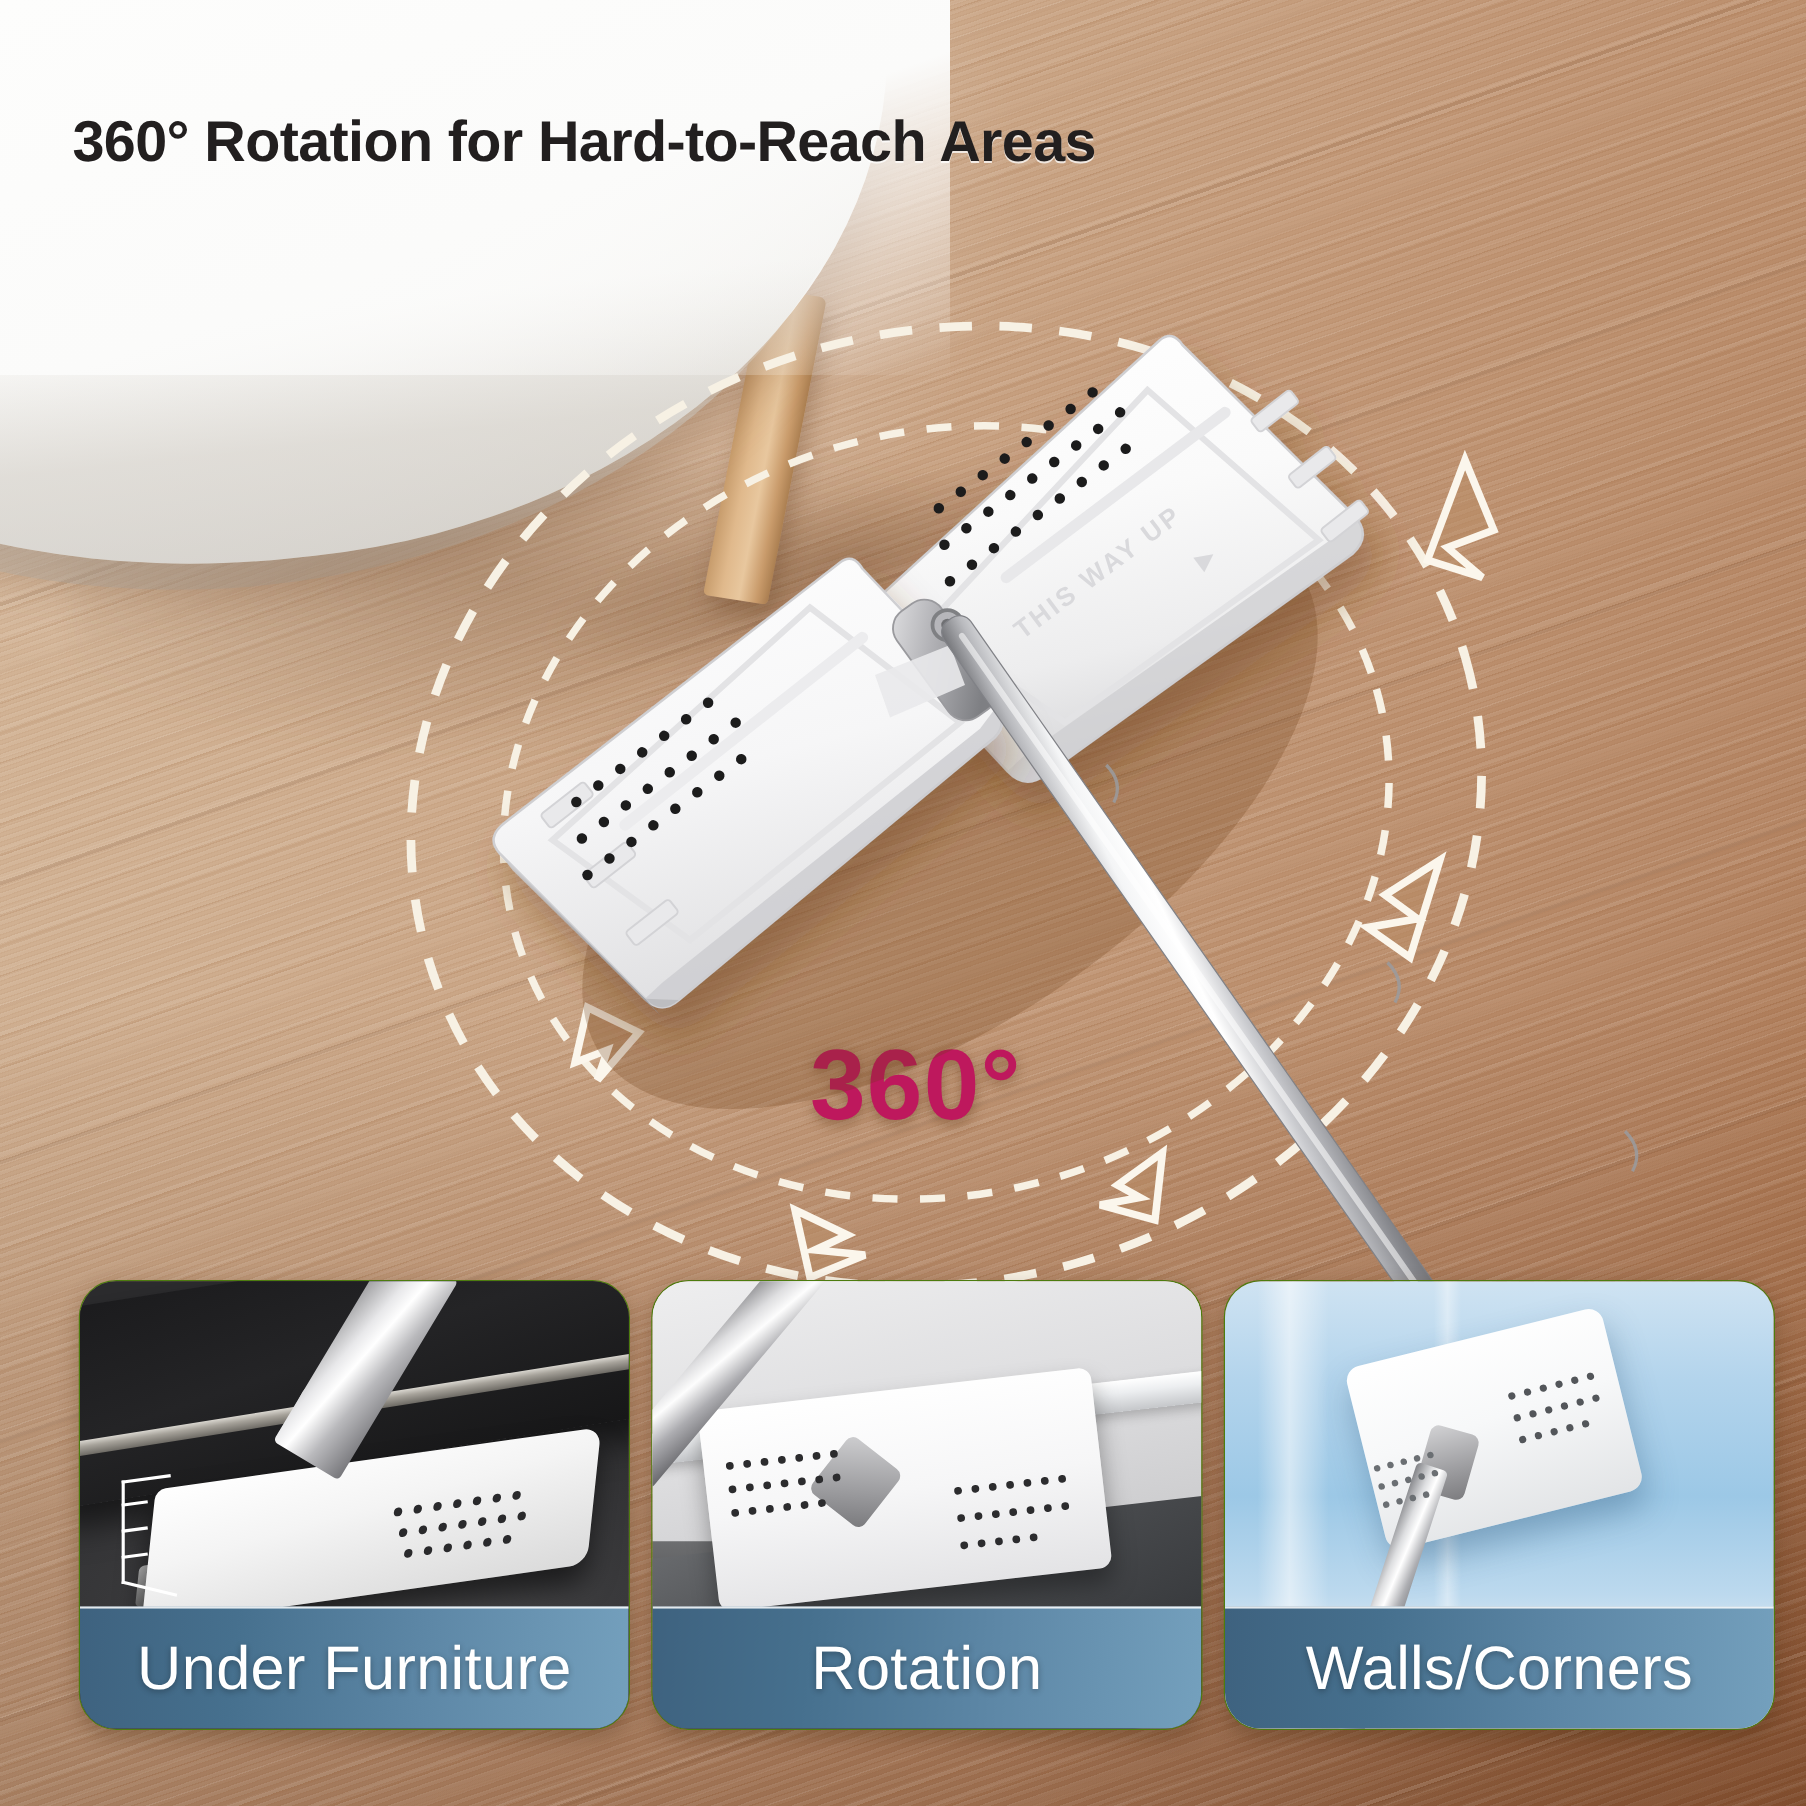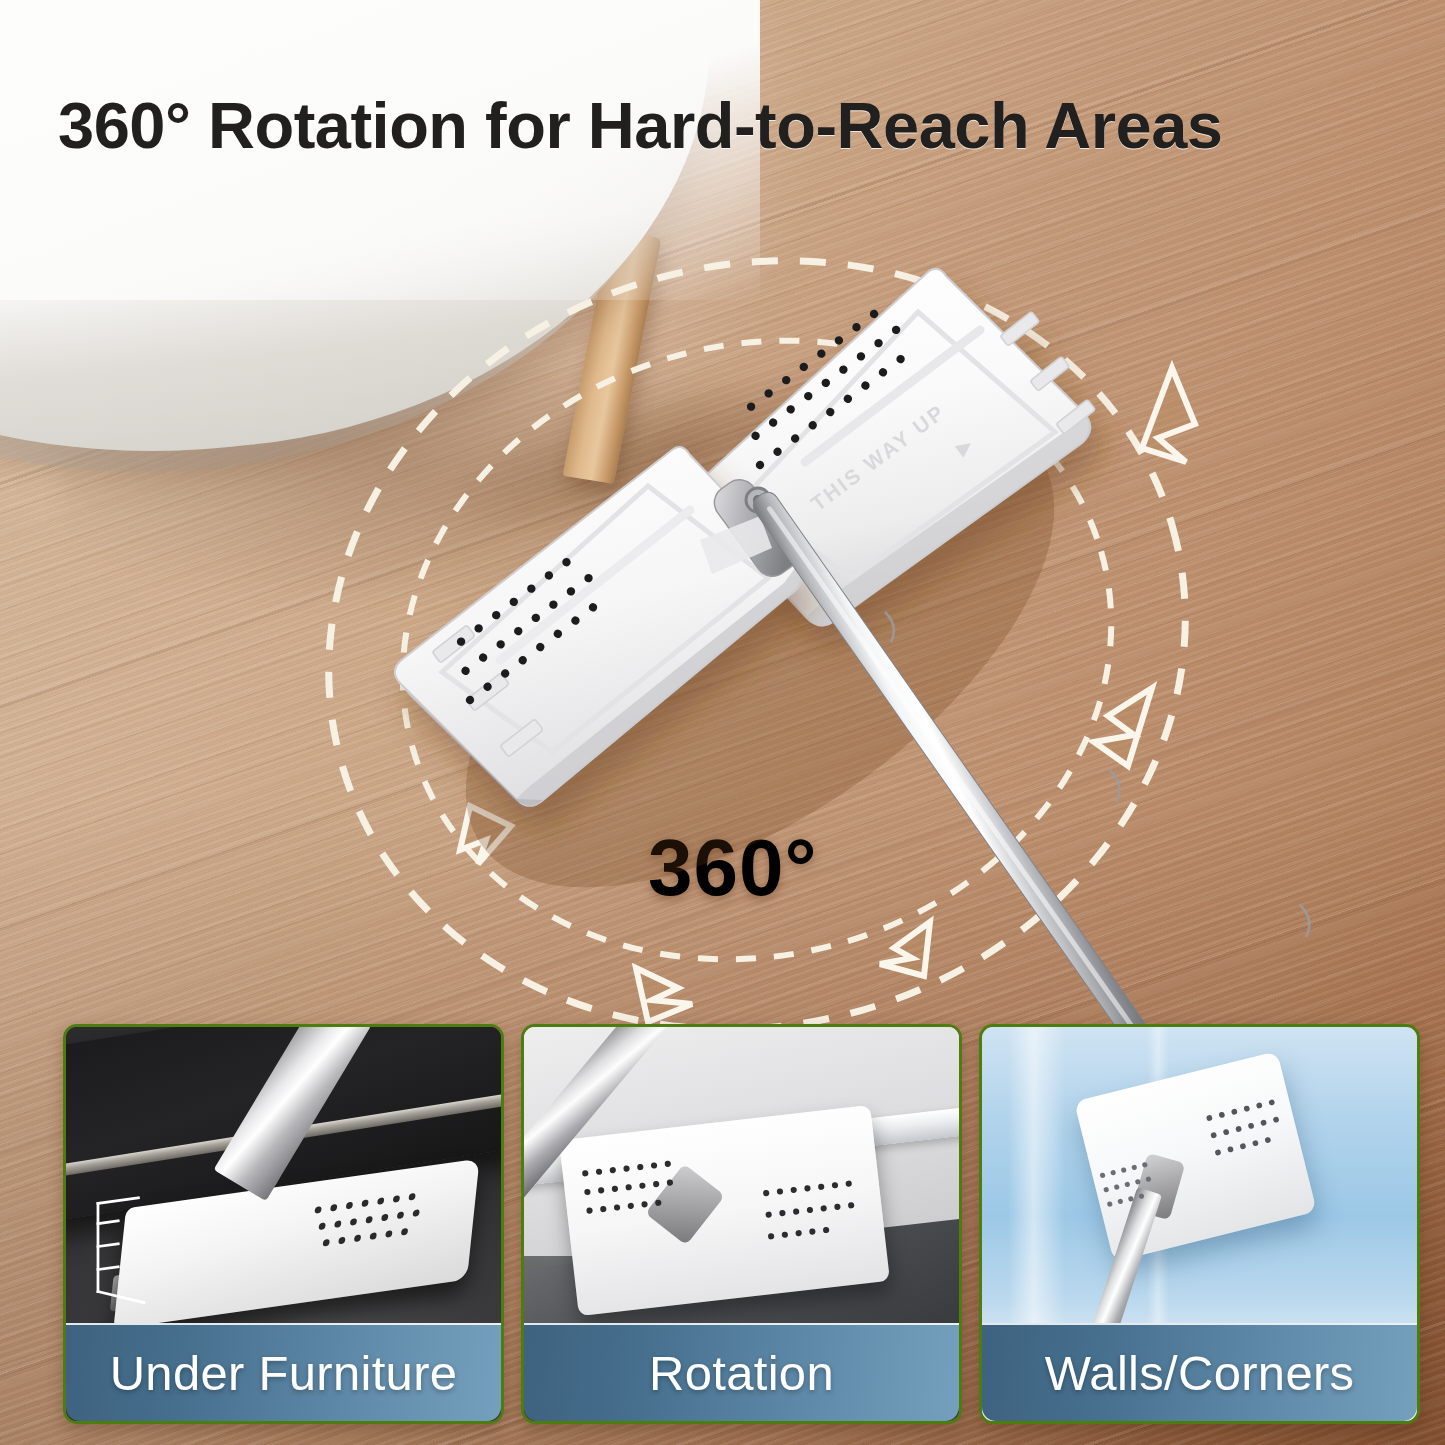--- a/index.html
+++ b/index.html
@@ -116,49 +116,49 @@
   .table-shadow {
     position:absolute; left:60px; top:370px; width:760px; height:240px;
     background:radial-gradient(ellipse at 45% 40%, rgba(95,55,25,.28), rgba(95,55,25,0) 70%);
     filter:blur(10px);
   }
 
   
   .headline {
     position:absolute; left:58px; top:84px; width:1360px;
     color:#221f1f;
-    font-size:65px; line-height:1.30; font-weight:700;
+    font-size:46px; line-height:1.30; font-weight:700;
     letter-spacing:-0.5px;
     text-shadow:0 1px 0 rgba(255,255,255,.75);
   }
   .headline .l2 { display:block; }
 
   
   .rings { position:absolute; left:0; top:0; width:1445px; height:1445px; }
 
   .deg-label {
     position:absolute; left:648px; top:822px;
-    color:#000000; font-size:80px; font-weight:700;
+    color:#be185d; font-size:80px; font-weight:700;
     letter-spacing:1px;
     text-shadow:0 3px 10px rgba(90,50,20,.45);
   }
 
   
   .mop { position:absolute; left:0; top:0; width:1445px; height:1445px; }
 
   
   .panels {
     position:absolute; left:63px; top:1024px;
     width:1357px; height:400px;
     display:flex; gap:17px;
   }
   .panel {
-    position:relative; flex:1 1 0; height:400px;
-    border:3px solid #4d7c0f;
-    border-radius:14px;
+    position:relative; flex:1 1 0; height:360px;
+    border:1px solid #4d7c0f;
+    border-radius:30px;
     overflow:hidden;
     box-shadow:0 6px 16px rgba(70,35,10,.30);
   }
   .panel-img { position:absolute; inset:0; }
 
   
   .p1-bg {
     position:absolute; inset:0;
     background:
       radial-gradient(ellipse 420px 220px at 55% 78%, #4c4c4e 0%, #3a3a3c 45%, #2c2c2e 100%),

